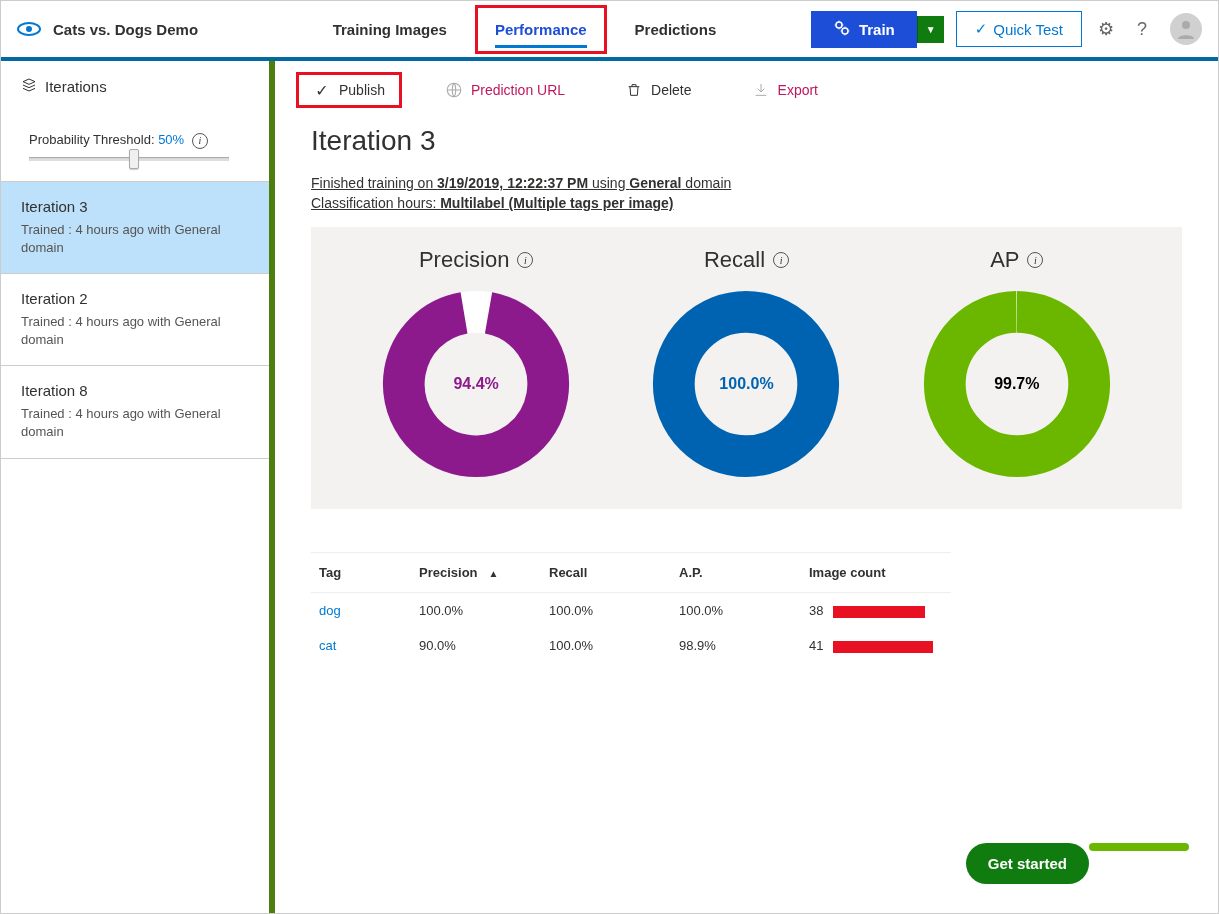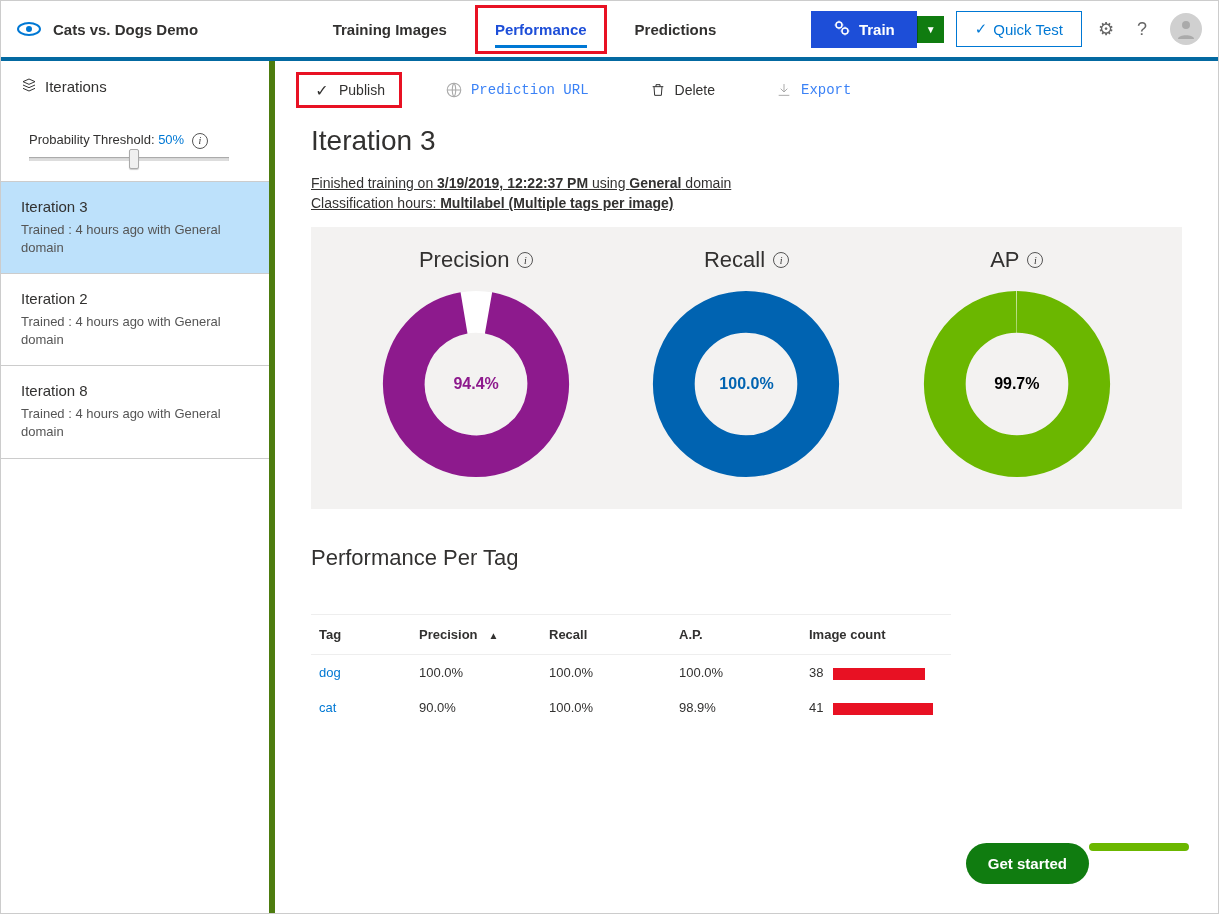--- a/index.html
+++ b/index.html
@@ -38,21 +38,21 @@
   .hr { border-top:1px solid #ccc; }
   .iteration-item { padding:16px 20px; cursor:pointer; border-bottom:1px solid #ccc; }
   .iteration-item.active { background:#bde1fb; }
   .iteration-title { font-size:15px; margin-bottom:6px; }
   .iteration-sub { font-size:13px; color:#555; line-height:1.4; }
 
   
   .actionbar { display:flex; align-items:center; gap:32px; padding: 14px 24px 10px 24px; }
   .action { display:flex; align-items:center; gap:8px; font-size:14px; cursor:pointer; padding:6px 14px; }
   .action.highlighted { outline:3px solid #e81123; }
-  .action.disabled { color:#3b82f6; cursor:default;font-family:Liberation Mono, monospace; }
+  .action.disabled { color:#be185d; cursor:default; }
   .action .ic { width:18px; height:18px; display:flex; align-items:center; justify-content:center; font-size:16px; }
 
   
   .content { padding: 10px 36px 30px 36px; }
   .page-title { font-size:28px; font-weight:400; margin-bottom:18px; }
   .meta-line { font-size:14px; margin-bottom:4px;text-decoration:underline; }
   .meta-line b { font-weight:700; }
 
   .metrics-card { background:#f3f2f1; margin-top:16px; padding:20px 30px 30px 30px; display:flex; justify-content:space-around; }
   .metric { text-align:center; width:240px; }
@@ -240,21 +240,20 @@
           <div class="donut-wrap">
             <svg width="190" height="190" viewBox="0 0 100 100">
               <circle cx="50" cy="50" r="38" fill="none" stroke="#fff" stroke-width="22"></circle>
               <circle cx="50" cy="50" r="38" fill="none" stroke="#6bb700" stroke-width="22" stroke-dasharray="238.1 0.7" transform="rotate(-90 50 50)"></circle>
             </svg>
             <div class="donut-val green">99.7%</div>
           </div>
         </div>
       </div>
 
-      <div class="section-title">Performance Per Tag</div>
 
       <table class="perf">
         <thead>
           <tr>
             <th style="width:100px">Tag</th>
             <th style="width:130px"><span>Precision</span> &nbsp;&nbsp;<span class="sort-caret">▲</span></th>
             <th style="width:130px">Recall</th>
             <th style="width:130px">A.P.</th>
             <th>Image count</th>
           </tr>

